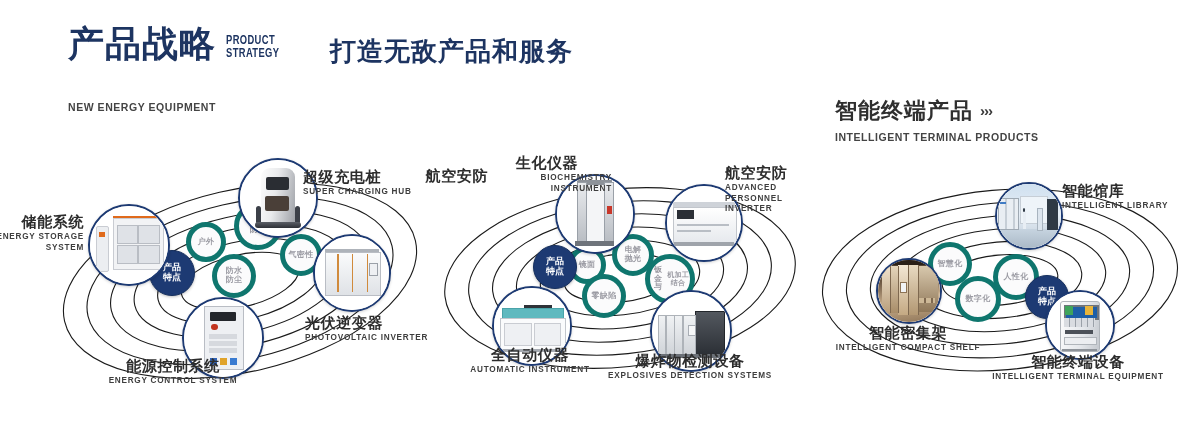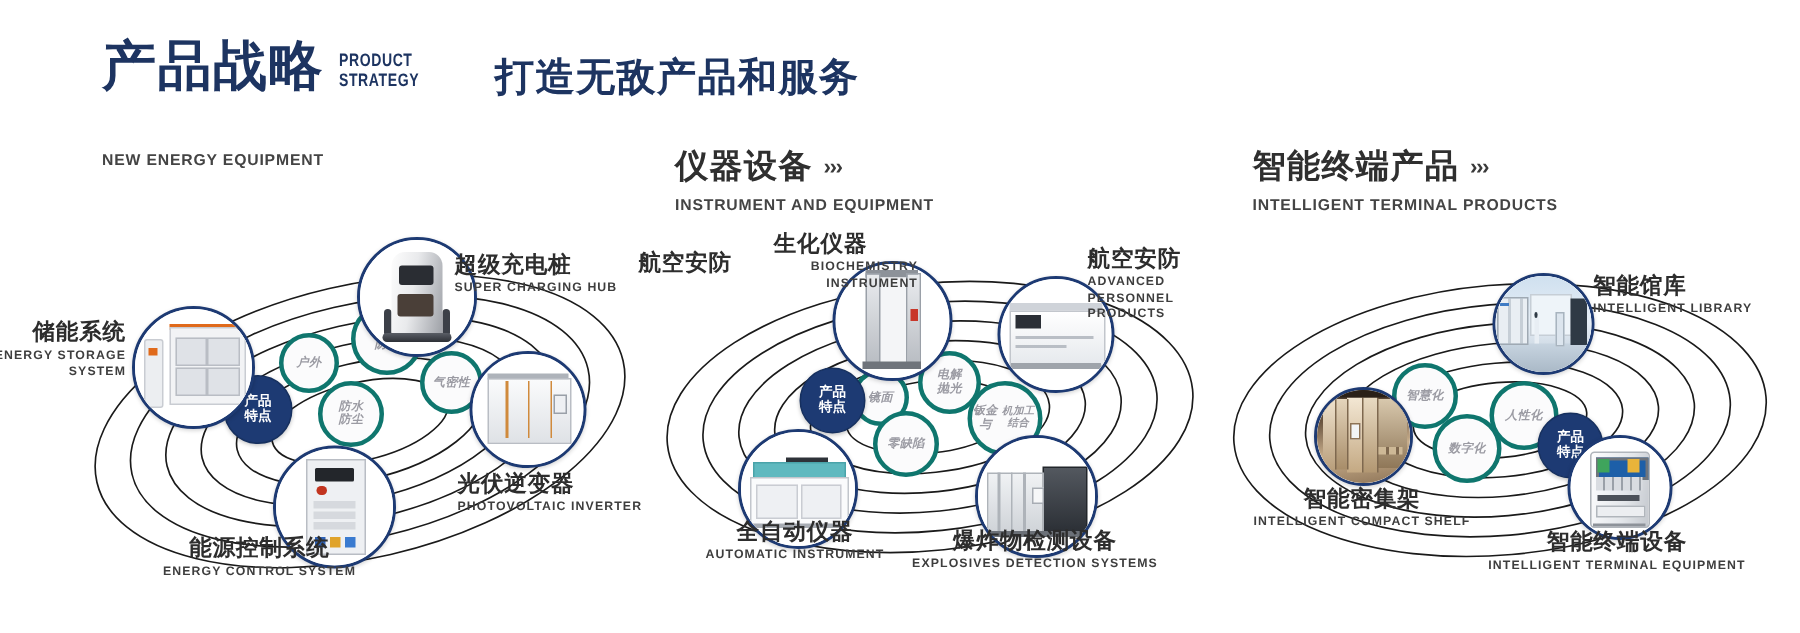--- a/index.html
+++ b/index.html
@@ -47,22 +47,22 @@
     box-shadow:0 1px 3px rgba(0,0,0,.18);
   }
 
   
   .bub{
     position:absolute;border-radius:50%;display:flex;align-items:center;
     justify-content:center;text-align:center;line-height:1.08;
     font-weight:700;box-sizing:border-box;
   }
   .bub.grey{
-    background:#fbfbfc;border:3px solid #0f766e;color:#9b9ba3;
-    font-size:8px;letter-spacing:.3px;font-style:italic;
+    background:#fbfbfc;border:5px solid #0f766e;color:#9b9ba3;
+    font-size:8px;letter-spacing:.3px;
   }
   .bub.navy{
     background:#1d3a73;border:1px solid #16305f;color:#ffffff;font-size:9px;
     box-shadow:0 1px 3px rgba(0,0,0,.25);
   }
 
   
   .lbl{position:absolute;white-space:nowrap;}
   .lbl .cn{font-size:15px;font-weight:700;color:#2d2d2d;letter-spacing:.6px;line-height:1.15;}
   .lbl .en{font-size:8.2px;font-weight:700;color:#3e3e3e;letter-spacing:.75px;line-height:1.25;margin-top:2px;}
@@ -194,26 +194,20 @@
       <div>PRODUCT</div>
       <div>STRATEGY</div>
     </div>
   </div>
   <div class="title-slogan">打造无敌产品和服务</div>
 
   <div class="sec-head" style="left:68px;top:96px;">
     <div class="sec-en">NEW ENERGY EQUIPMENT</div>
   </div>
 
-  <div class="sec-head" style="left:450px;top:96px;">
-    <div class="sec-cn">
-      <span>仪器设备</span><span class="chev">›››</span>
-    </div>
-    <div class="sec-en">INSTRUMENT AND EQUIPMENT</div>
-  </div>
 
   <div class="sec-head" style="left:835px;top:96px;">
     <div class="sec-cn">
       <span>智能终端产品</span><span class="chev">›››</span>
     </div>
     <div class="sec-en">INTELLIGENT TERMINAL PRODUCTS</div>
   </div>
 
   <div class="cluster" style="left:40px;">
     <div class="orbits">
@@ -371,21 +365,21 @@
         <div class="bx an-top"></div>
           <div class="bx an-main"></div>
         <div class="bx an-scr"></div>
           <div class="bx an-ln"></div>
         <div class="bx an-ln2"></div>
           <div class="bx an-base"></div>
       </div>
     </div>
     <div class="lbl" style="left:305px;top:14px;">
       <div class="cn">航空安防</div>
-      <div class="en" style="white-space:normal;width:92px;">ADVANCED PERSONNEL PRODUCTS</div>
+      <div class="en" style="white-space:normal;width:92px;">ADVANCED PERSONNEL INVERTER</div>
     </div>
 
     <div class="node" style="left:72px;top:136px;width:76px;height:76px;">
       <div class="img-wrap">
         <div class="bx ai-blk"></div>
           <div class="bx ai-top"></div>
         <div class="bx ai-main"></div>
           <div class="bx ai-d1"></div>
         <div class="bx ai-d2"></div>
           <div class="bx ai-base"></div>

